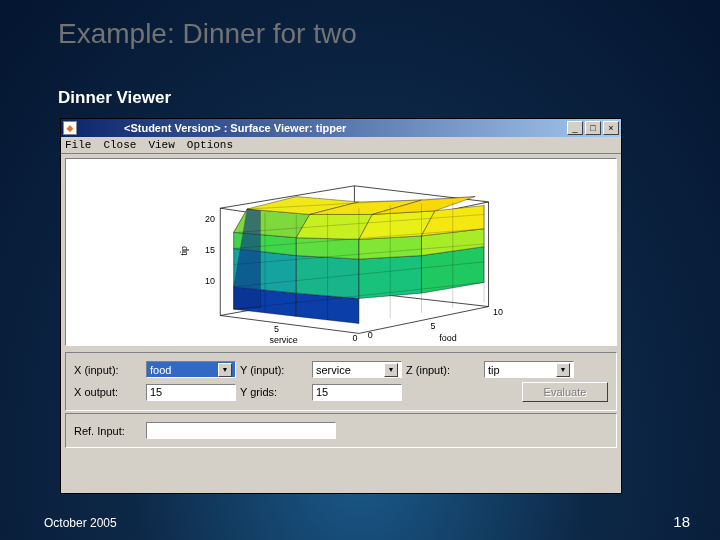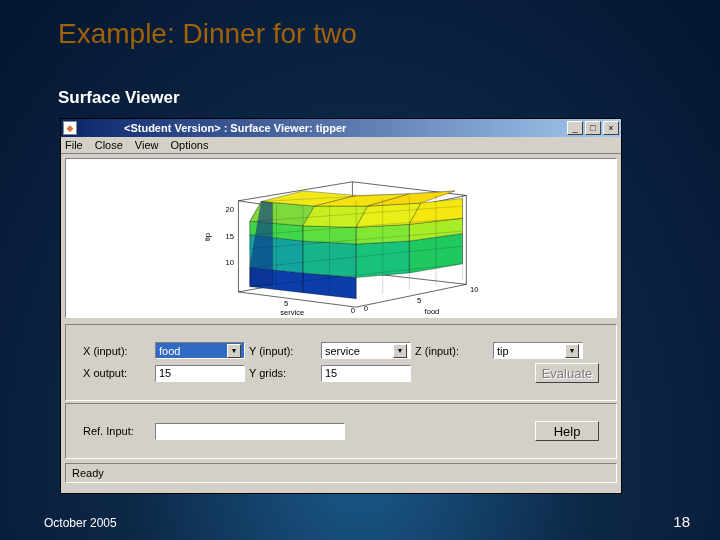--- a/index.html
+++ b/index.html
@@ -6,21 +6,21 @@
   body {
     width: 720px; height: 540px;
     background: radial-gradient(ellipse at 50% 85%, #1a5a8a 0%, #0d2847 45%, #041530 100%);
     font-family: Arial, sans-serif;
     color: #fff;
     position: relative;
     overflow: hidden;
   }
   .slide-title {
     position: absolute; left: 58px; top: 18px;
-    color: #a16207; font-size: 28px; font-weight: 400;
+    color: #737373; font-size: 28px; font-weight: 400;
   }
   .subtitle {
     position: absolute; left: 58px; top: 88px;
     color: #fff; font-size: 17px; font-weight: bold;
   }
   .footer-date {
     position: absolute; left: 44px; bottom: 10px;
     color: #fff; font-size: 12px;
   }
   .footer-page {
@@ -50,76 +50,77 @@
   .titlebar .title-text { color: #fff; font-size: 11px; font-weight: bold; flex: 1; margin-left: 43px; }
   .winbtn {
     width: 16px; height: 14px; background: #d4d0c8;
     border: 1px solid; border-color: #fff #404040 #404040 #fff;
     margin-left: 2px; display: flex; align-items: center; justify-content: center;
     font-size: 9px; font-family: Arial; cursor: default;
   }
   .menubar {
     display: flex; background: #d4d0c8; padding: 2px 4px; gap: 12px;
     border-bottom: 1px solid #808080;
+    font-family: Liberation Mono, monospace;
   }
   .menubar span { font-size: 11px; cursor: default; }
 
   .plot-area {
     background: #fff; margin: 4px;
-    height: 160px;
+    height: 188px;
     border: 1px solid; border-color: #808080 #fff #fff #808080;
     position: relative;
   }
   .plot-area svg { width: 100%; height: 100%; }
 
   .controls {
     margin: 2px 4px 4px 4px;
     display: flex; flex-direction: column; gap: 2px;
   }
   .panel {
     border: 1px solid; border-color: #808080 #fff #fff #808080;
     background: #d4d0c8;
-    padding: 17px;
+    padding: 8px;
     display: flex; flex-direction: column; gap: 4px;
   }
   .row { display: flex; align-items: center; gap: 4px; }
   .lbl { width: 68px; font-size: 11px; }
   .field, .dropdown {
     background: #fff; border: 1px solid; border-color: #808080 #fff #fff #808080;
     height: 17px; font-size: 11px; padding: 1px 3px;
     display: flex; align-items: center; justify-content: space-between;
   }
   .dropdown { width: 90px; }
   .dropdown.sel { background: #316ac5; color: #fff; }
   .dd-arrow {
     width: 14px; height: 14px; background: #d4d0c8;
     border: 1px solid; border-color: #fff #404040 #404040 #fff;
     display: flex; align-items: center; justify-content: center;
     font-size: 7px; color: #000;
   }
   .field { width: 90px; }
   .btn {
-    height: 20px; width: 64px; background: #d4d0c8;
+    height: 20px; width: 86px; background: #d4d0c8;
     border: 1px solid; border-color: #fff #404040 #404040 #fff;
     display: flex; align-items: center; justify-content: center;
-    font-size: 13px; cursor: default;
+    font-size: 11px; cursor: default;
   }
   .btn.disabled { color: #808080; text-shadow: 1px 1px 0 #fff; }
   .statusbar {
     margin: 0 4px 4px 4px;
     border: 1px solid; border-color: #808080 #fff #fff #808080;
     background: #d4d0c8; padding: 3px 6px; font-size: 11px;
   }
   .spacer { flex: 1; }
 </style>
 </head>
 <body>
 
 <div class="slide-title">Example: Dinner for two</div>
-<div class="subtitle">Surface Viewer</div>
+<div class="subtitle">Dinner Viewer</div>
 
 <div class="window">
 
   <div class="titlebar">
     <div class="app-icon">◆</div>
     <div class="title-text">&lt;Student Version&gt; : Surface Viewer: tipper</div>
     <div class="winbtn">_</div>
     <div class="winbtn">□</div>
     <div class="winbtn">×</div>
   </div>
@@ -236,22 +237,20 @@
         <div class="btn disabled">Evaluate</div>
       </div>
     </div>
     <div class="panel">
       <div class="row">
         <div class="lbl">Ref. Input:</div>
         <div class="field" style="width:190px">
             <span></span>
           </div>
         <div class="spacer"></div>
-        <div class="btn">Help</div>
       </div>
     </div>
   </div>
 
-  <div class="statusbar">Ready</div>
 </div>
 
 <div class="footer-date">October 2005</div>
 <div class="footer-page">18</div>
 
 </body></html>

